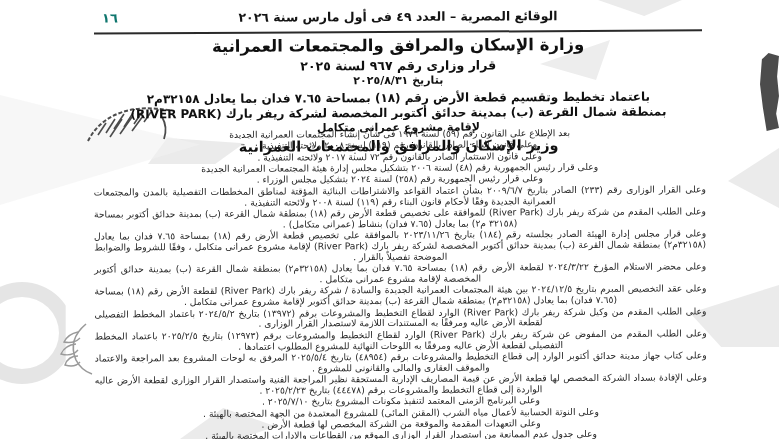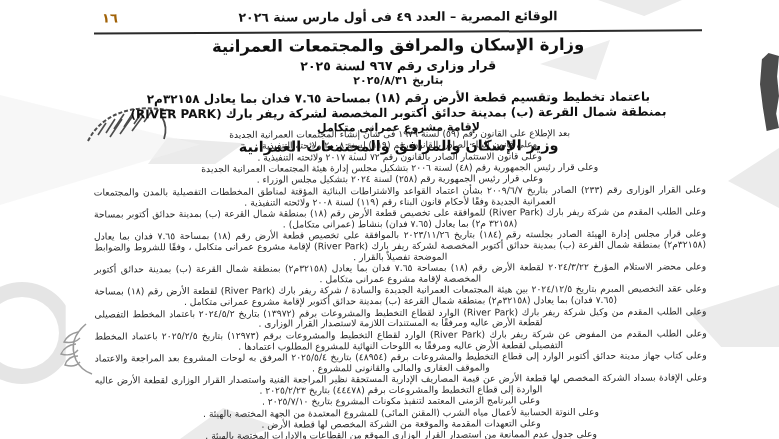--- a/index.html
+++ b/index.html
@@ -11,21 +11,21 @@
   
   .gz-header{
     position:absolute;top:5px;left:95px;width:608px;height:26px;
     border-bottom:2px solid #2a2a2a;
   }
   .gz-issue{
     position:absolute;top:4px;left:50%;transform:translateX(-50%);
     font-size:12.5px;font-weight:bold;white-space:nowrap;color:#141414;
   }
   .gz-pageno{
-    position:absolute;top:4px;left:8px;font-size:13px;font-weight:bold;color:#a16207;
+    position:absolute;top:4px;left:8px;font-size:13px;font-weight:bold;color:#0f766e;
   }
   
   .title-block{
     position:absolute;top:36px;left:95px;width:608px;text-align:center;color:#101010;
   }
   .t-ministry{font-size:16.5px;font-weight:bold;margin:0 0 3px;}
   .t-decree{font-size:12.5px;font-weight:bold;margin:0 0 1px;}
   .t-date{font-size:11px;font-weight:bold;margin:0 0 4px;}
   .t-sub1,.t-sub2{font-size:12px;font-weight:bold;margin:0 0 1px;white-space:nowrap;}
   .t-sub3{font-size:11px;font-weight:bold;margin:0 0 4px;}

